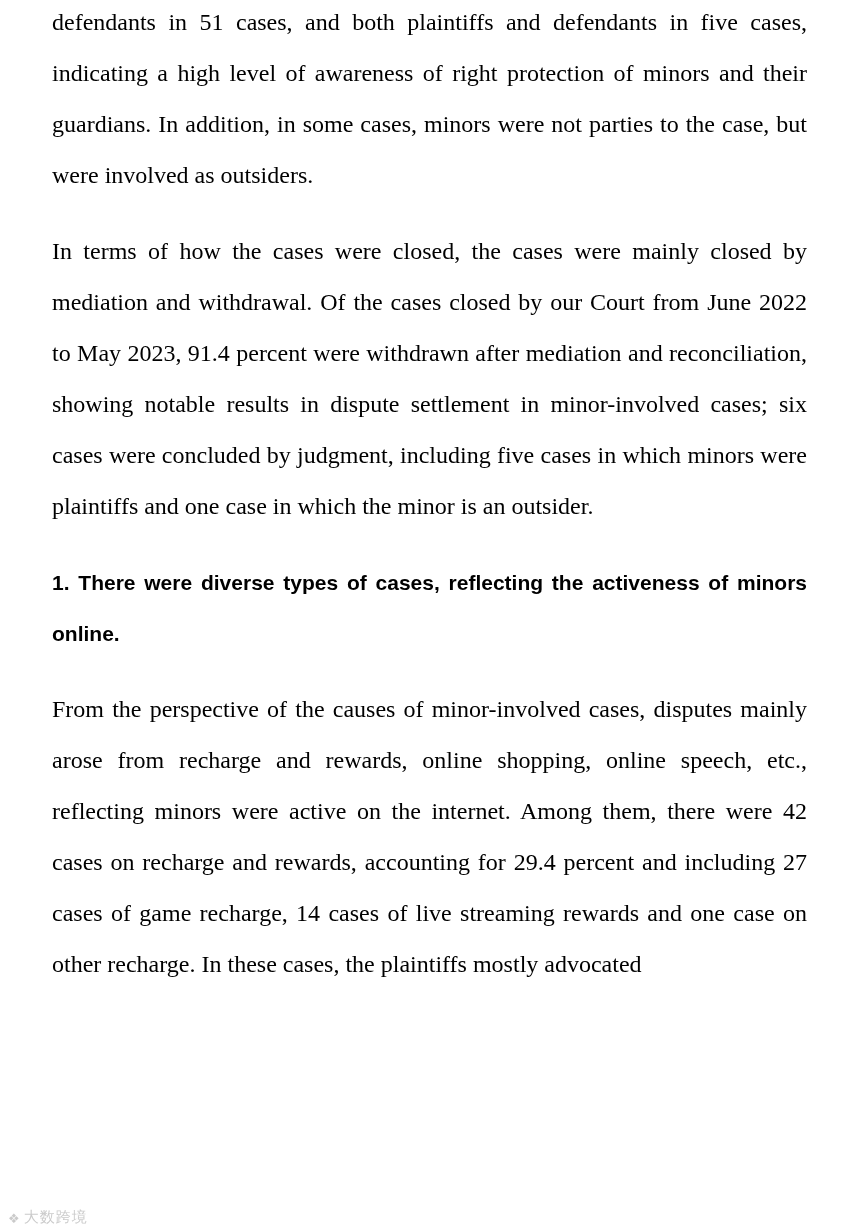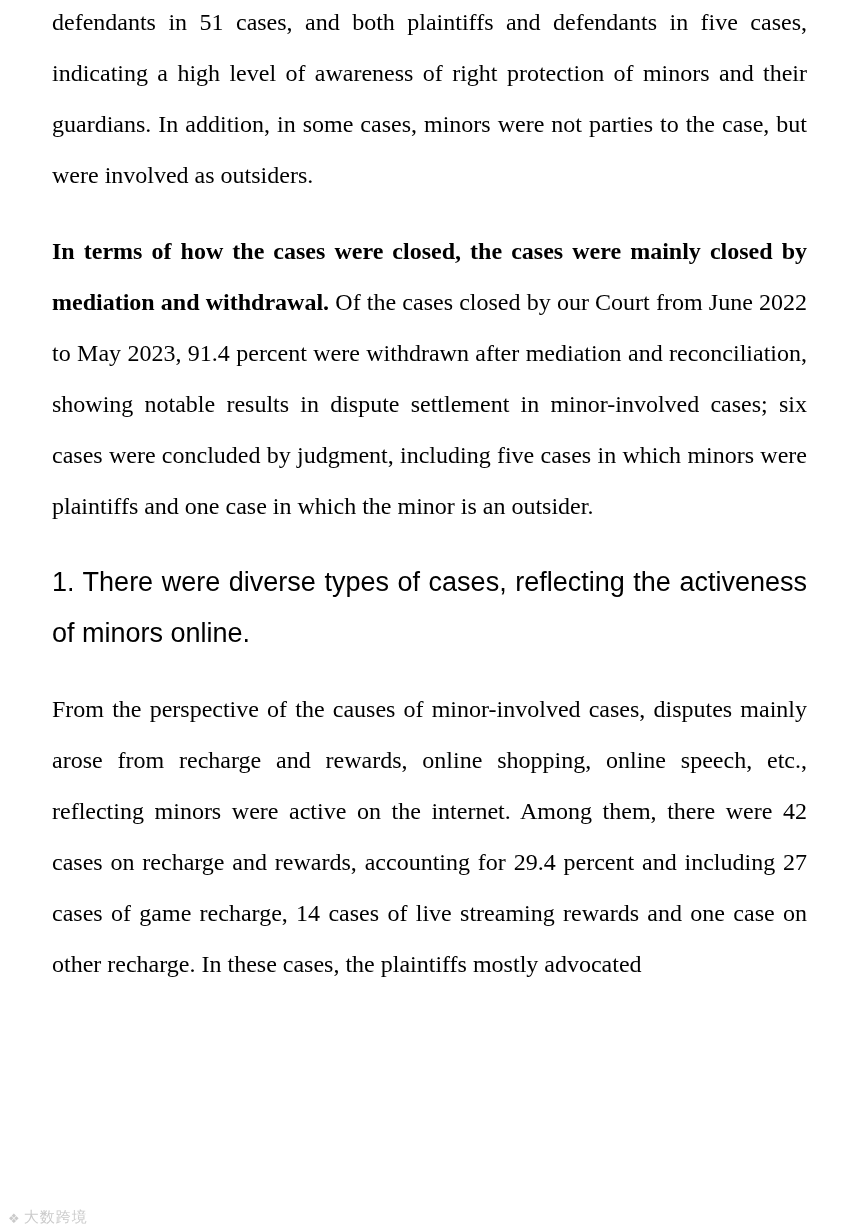--- a/index.html
+++ b/index.html
@@ -20,33 +20,33 @@
       font-size: 24px;
       line-height: 51px;
       text-align: justify;
       text-justify: inter-word;
       margin: 25px 0 0 0;
     }
     .body-para.first {
       margin-top: -3px;
     }
     .body-para strong {
-      font-weight: bold;
+      font-weight: normal;
     }
     .section-heading {
       font-size: 24.5px;
       line-height: 51px;
       font-weight: bold;
       margin: 25px 0 0 0;
       font-family: "Liberation Serif", "DejaVu Serif", serif;
     }
     .sub-heading {
-      font-size: 27px;
+      font-size: 21px;
       line-height: 51px;
-      font-weight: normal;
+      font-weight: bold;
       margin: 25px 0 0 0;
       text-align: justify;
       text-justify: inter-word;
       font-family: "Liberation Sans", "DejaVu Sans", sans-serif;
     }
     .watermark {
       position: absolute;
       left: 8px;
       bottom: 3px;
       display: flex;

